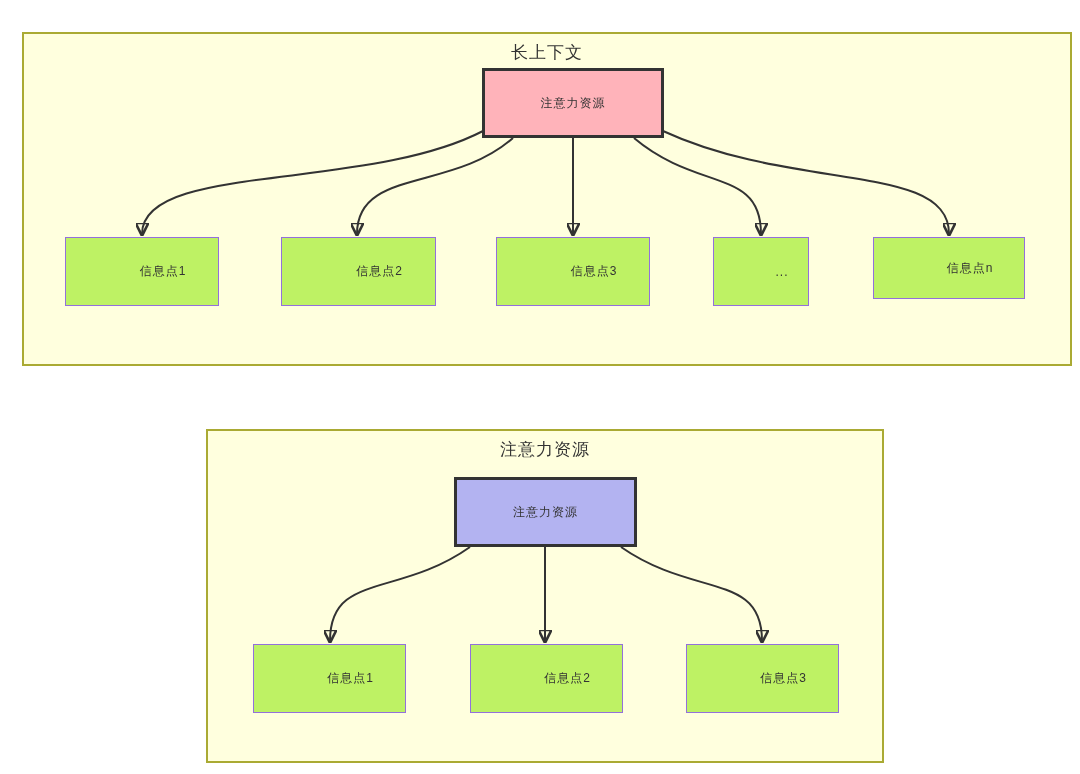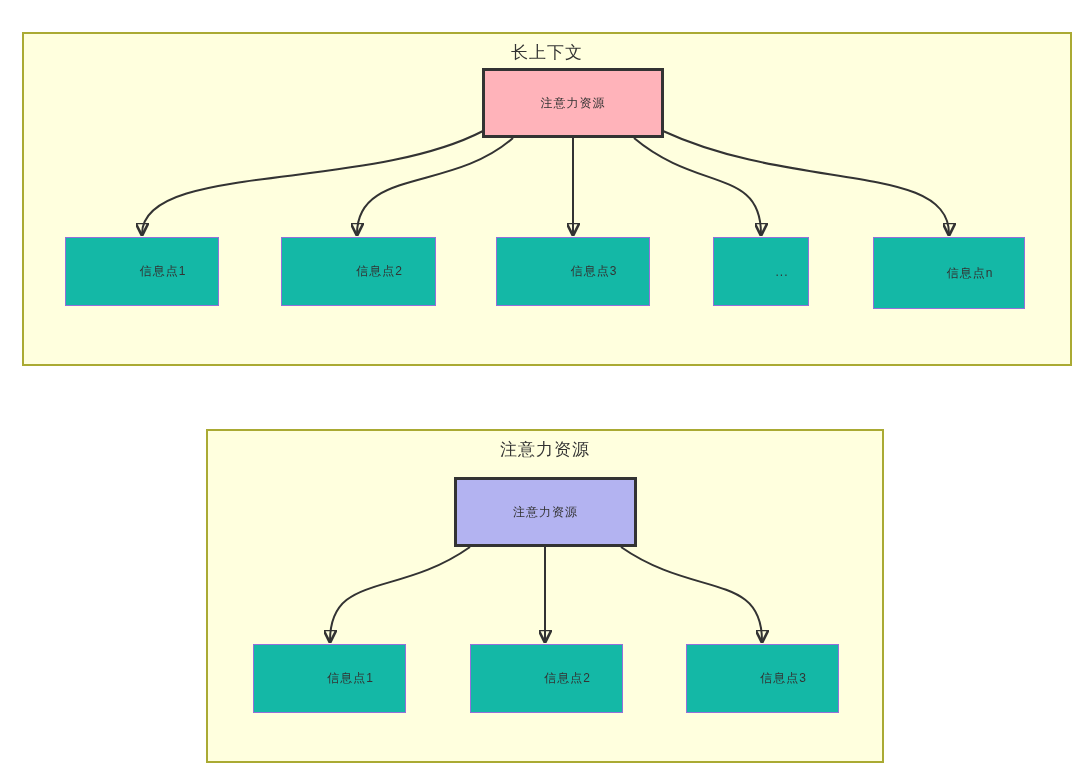--- a/index.html
+++ b/index.html
@@ -19,21 +19,21 @@
   }
   svg.edges { position:absolute; left:0; top:0; width:1080px; height:774px; pointer-events:none; }
   svg.edges path { stroke:#333333; stroke-width:2; fill:none; }
   .node {
     position:absolute; box-sizing:border-box;
     display:flex; align-items:center; justify-content:center;
     font-size:12px; color:#333333; letter-spacing:1px; text-align:center;
   }
   .root-long  { background:#ffb3ba; border:3px solid #333333; }
   .root-short { background:#b3b3f1; border:3px solid #333333; }
-  .info       { background:#14b8a6; border:1.5px solid #9370db;padding-left:42px; }
+  .info       { background:#bef264; border:1.5px solid #9370db;padding-left:42px; }
 </style>
 </head>
 <body>
 
 <div class="canvas">
 
   <section class="panel panel-long">
     <div class="panel-title">长上下文</div>
   </section>
 
@@ -68,21 +68,21 @@
   </div>
   <div class="node info" style="left:281px; top:237px; width:155px; height:69px;">
     <span>信息点2</span>
   </div>
   <div class="node info" style="left:496px; top:237px; width:154px; height:69px;">
     <span>信息点3</span>
   </div>
   <div class="node info" style="left:713px; top:237px; width:96px; height:69px;">
     <span>...</span>
   </div>
-  <div class="node info" style="left:873px; top:237px; width:152px; height:72px;">
+  <div class="node info" style="left:873px; top:237px; width:152px; height:62px;">
     <span>信息点n</span>
   </div>
 
   <div class="node root-short" style="left:454px; top:477px; width:183px; height:70px;">
     <span>注意力资源</span>
   </div>
 
   <div class="node info" style="left:253px; top:644px; width:153px; height:69px;">
     <span>信息点1</span>
   </div>

